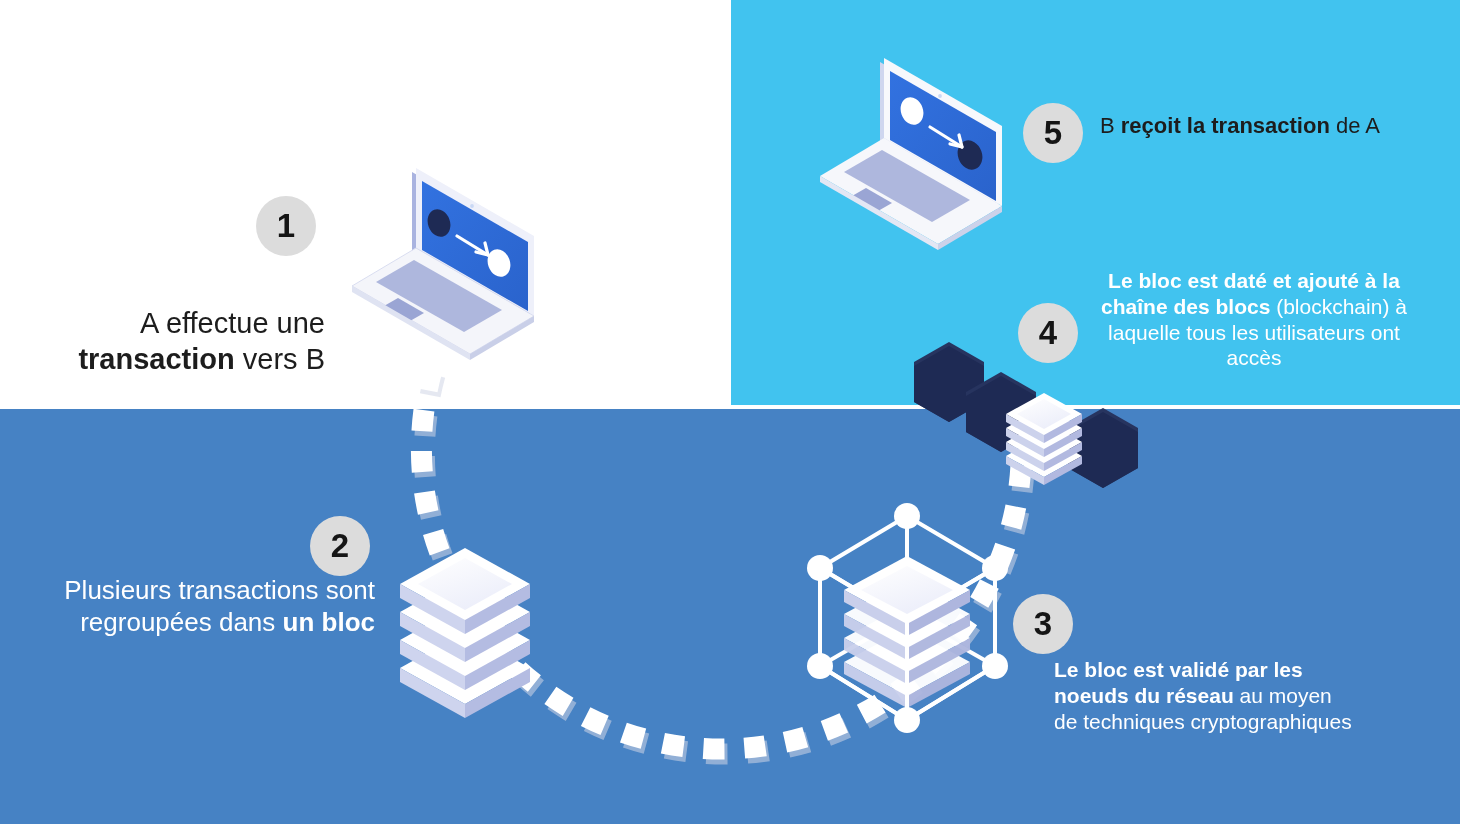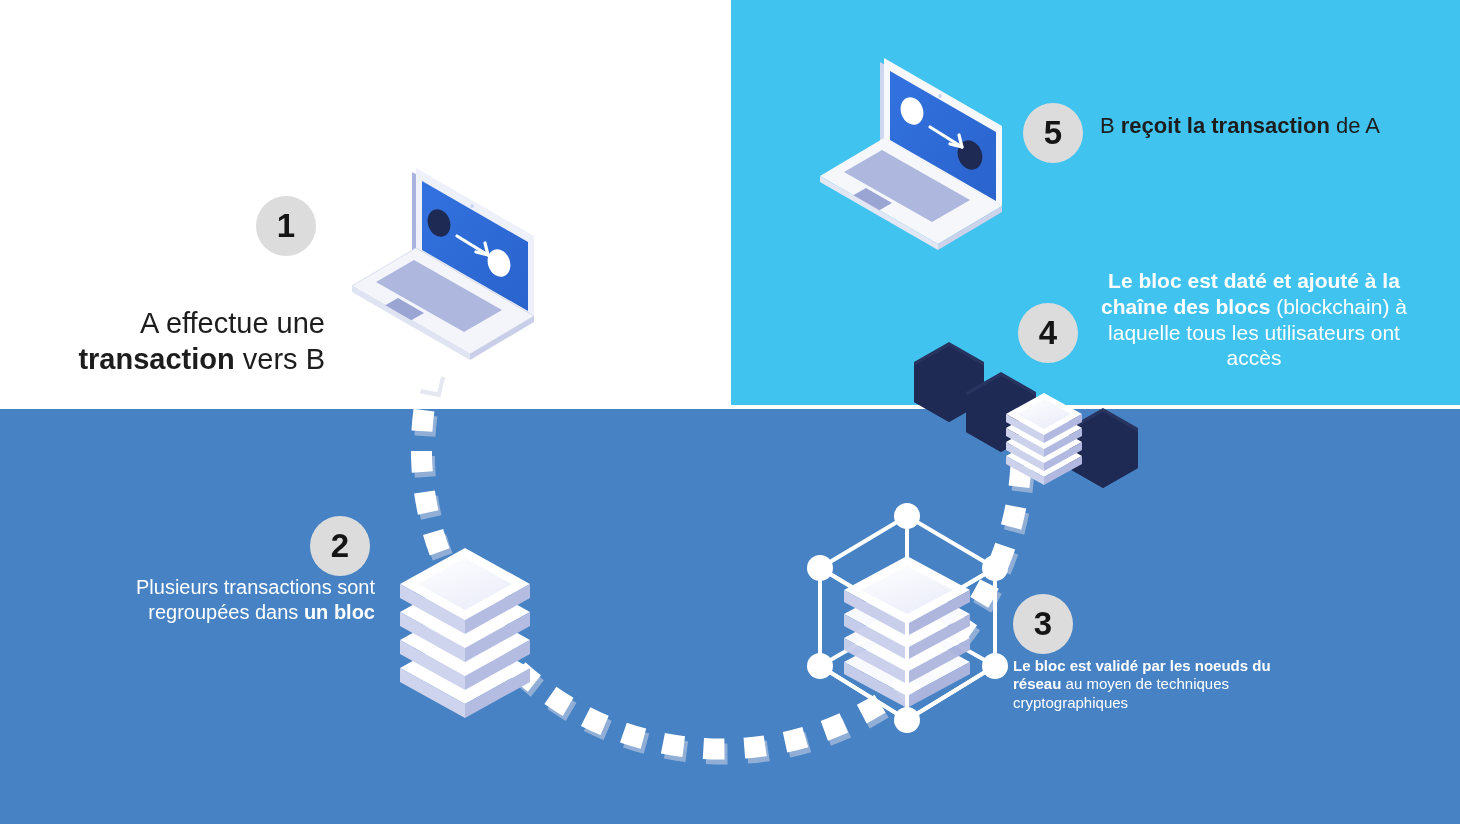--- a/index.html
+++ b/index.html
@@ -39,26 +39,26 @@
   .txt b { font-weight:bold; }
 
   
   #step1-badge { left:256px; top:196px; }
   #step1-text  { left:40px;  top:262px; width:285px; text-align:right;
                  font-size:29px; color:#1d1d1d;margin-top:44px; }
 
   
   #step2-badge { left:310px; top:516px; }
   #step2-text  { left:60px;  top:575px; width:315px; text-align:right;
-                 font-size:20px; color:#ffffff; }
+                 font-size:26px; color:#ffffff; }
 
   
   #step3-badge { left:1013px; top:594px; }
-  #step3-text  { left:1013px; top:657px; width:300px; text-align:left;
-                 font-size:15px; color:#ffffff; }
+  #step3-text  { left:1054px; top:657px; width:300px; text-align:left;
+                 font-size:21px; color:#ffffff; }
 
   
   #step4-badge { left:1018px; top:303px; }
   #step4-text  { left:1094px; top:268px; width:320px; text-align:center;
                  font-size:21px; color:#ffffff; }
 
   
   #step5-badge { left:1023px; top:103px; }
   #step5-text  { left:1100px; top:112px; width:290px; text-align:left;
                  font-size:22px; color:#1d1d1d; }

